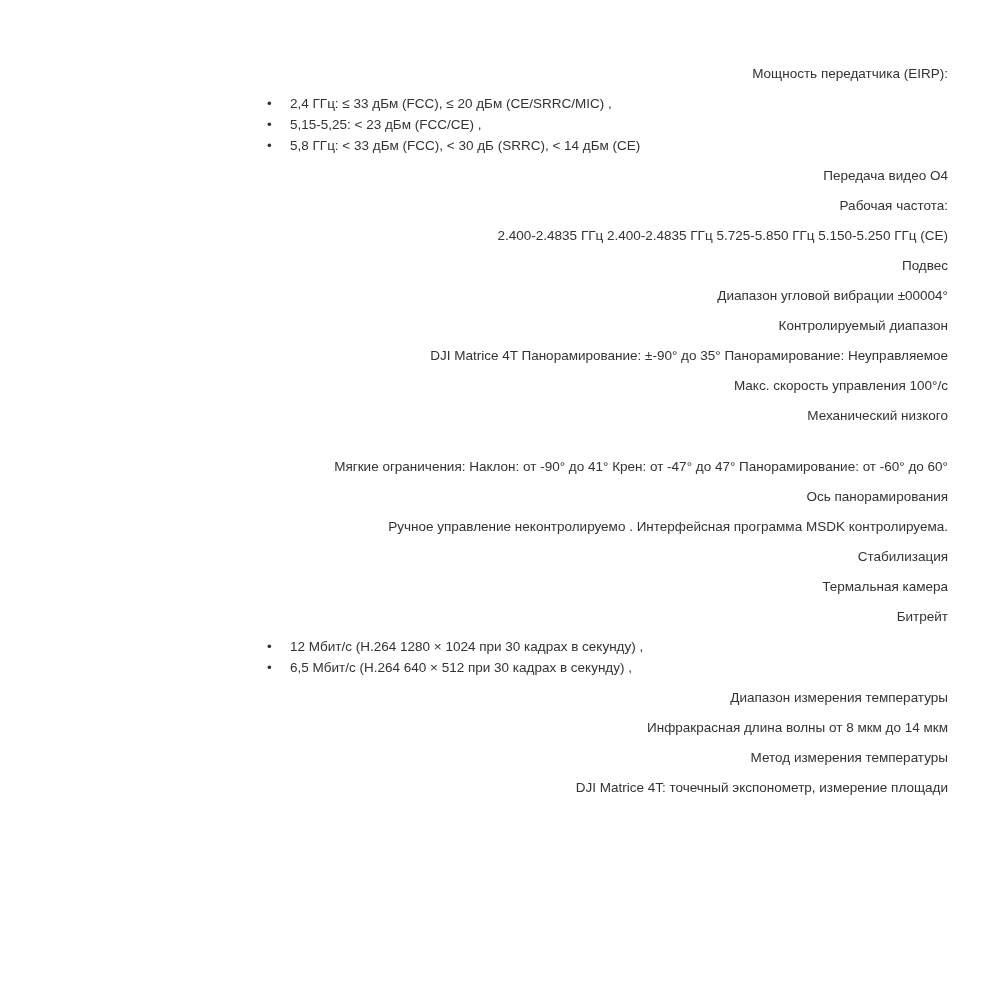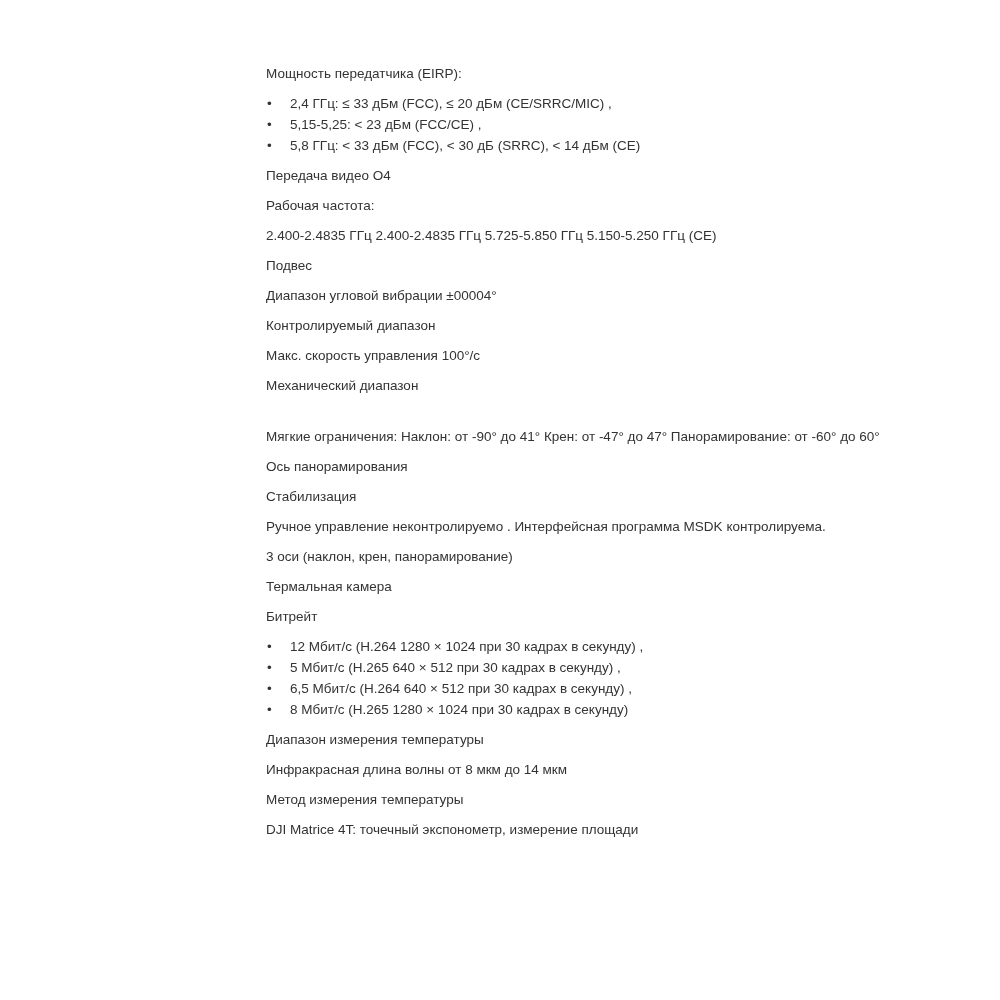--- a/index.html
+++ b/index.html
@@ -17,22 +17,23 @@
   .doc {
     position: absolute;
     left: 248px;
     top: 63px;
     width: 700px;
     color: #333333;
     font-size: 13.5px;
     line-height: 21px;
   }
   .doc p {
-    margin: 0 0 9px 18px;
+    margin: 0 0 9px 0;
     white-space: nowrap;
+    text-align: right;
   }
   .doc ul {
     list-style: none;
     margin: 0 0 9px 0;
     padding: 0;
   }
   .doc li {
     position: relative;
     padding-left: 42px;
     line-height: 21px;
@@ -65,47 +66,45 @@
   <p>Рабочая частота:</p>
 
   <p>2.400-2.4835 ГГц 2.400-2.4835 ГГц 5.725-5.850 ГГц 5.150-5.250 ГГц (CE)</p>
 
   <p>Подвес</p>
 
   <p>Диапазон угловой вибрации ±00004°</p>
 
   <p>Контролируемый диапазон</p>
 
+  <p>DJI Matrice 4T Панорамирование: ±-90° до 35° Панорамирование: Неуправляемое</p>
 
   <p>Макс. скорость управления 100°/с</p>
 
-  <p>Механический диапазон</p>
+  <p>Механический низкого</p>
 
   <p>
     <br>
     <span>Мягкие ограничения: Наклон: от -90° до 41° Крен: от -47° до 47° Панорамирование: от -60° до 60°</span>
   </p>
 
   <p>Ось панорамирования</p>
 
+  <p>Ручное управление неконтролируемо . Интерфейсная программа MSDK контролируема.</p>
+
   <p>Стабилизация</p>
 
-  <p>Ручное управление неконтролируемо . Интерфейсная программа MSDK контролируема.</p>
-
-  <p>3 оси (наклон, крен, панорамирование)</p>
 
   <p>Термальная камера</p>
 
   <p>Битрейт</p>
 
   <ul>
     <li>12 Мбит/с (H.264 1280 × 1024 при 30 кадрах в секунду) ,</li>
-    <li>5 Мбит/с (H.265 640 × 512 при 30 кадрах в секунду) ,</li>
     <li>6,5 Мбит/с (H.264 640 × 512 при 30 кадрах в секунду) ,</li>
-    <li>8 Мбит/с (H.265 1280 × 1024 при 30 кадрах в секунду)</li>
   </ul>
 
   <p>Диапазон измерения температуры</p>
 
 
   <p>Инфракрасная длина волны от 8 мкм до 14 мкм</p>
 
   <p>Метод измерения температуры</p>
 
   <p>DJI Matrice 4T: точечный экспонометр, измерение площади</p>

